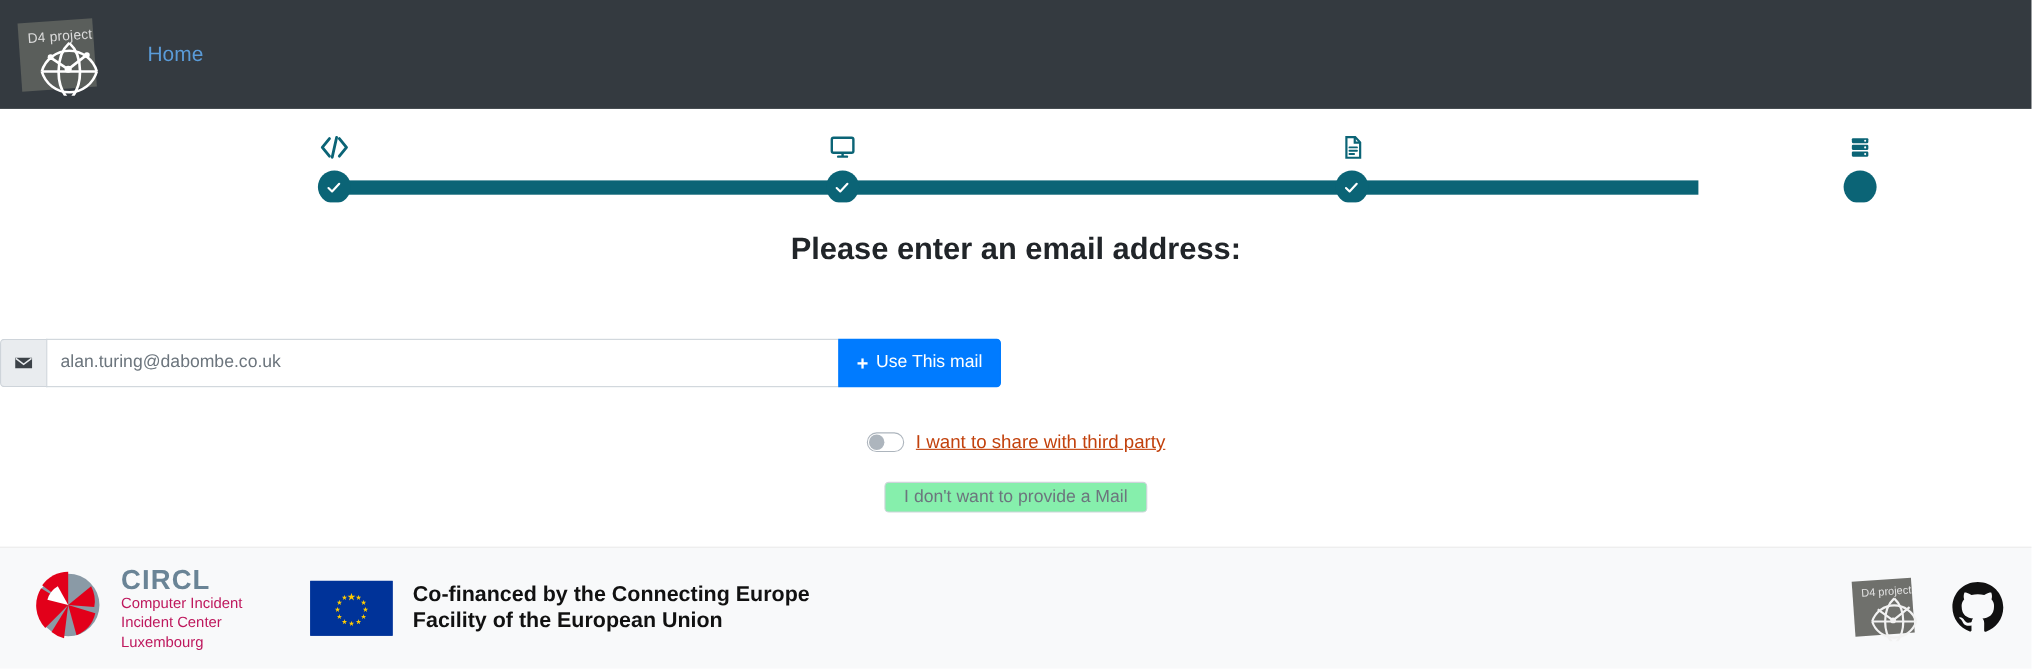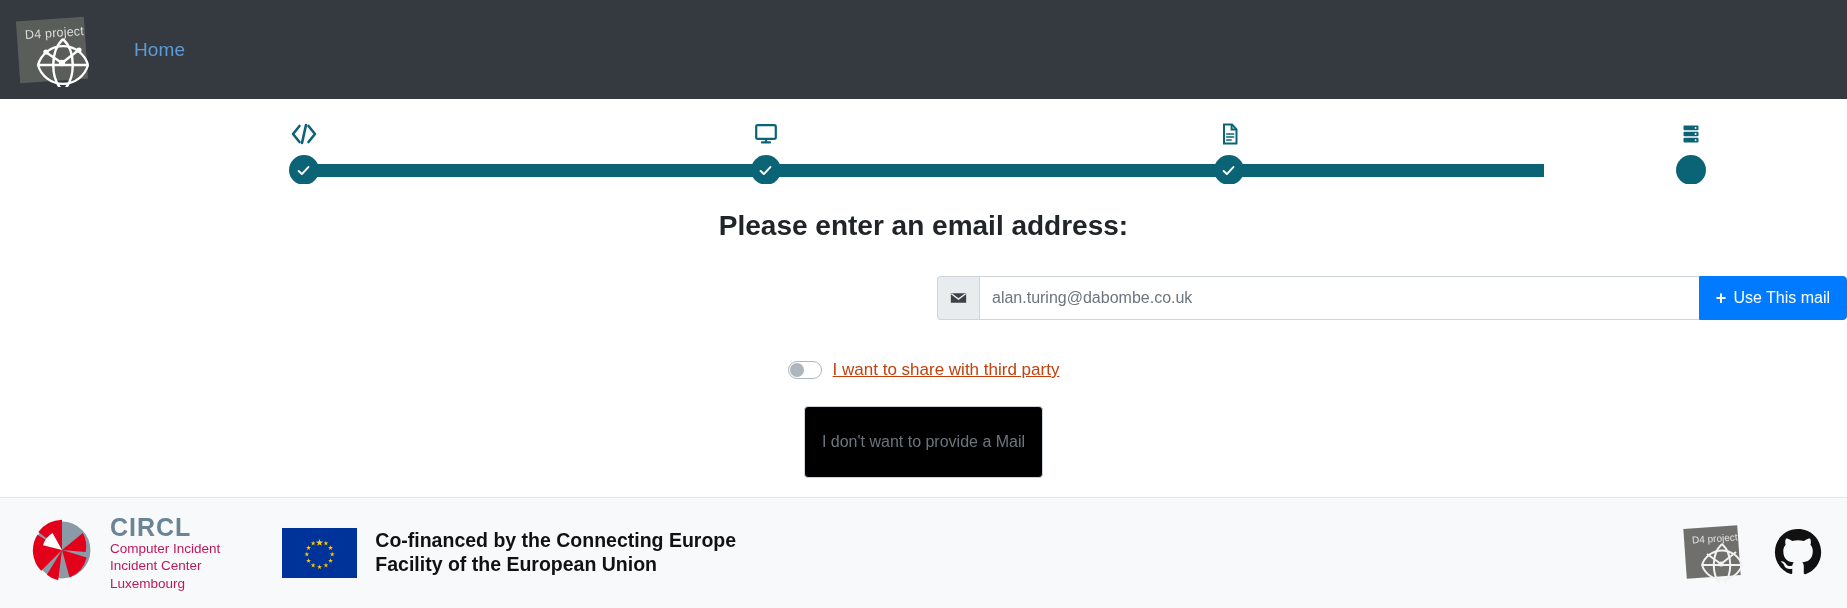--- a/index.html
+++ b/index.html
@@ -127,22 +127,22 @@
   }
   .heading {
     text-align: center;
     font-size: 28px;
     font-weight: bold;
     color: #212529;
     margin-top: 26px;
   }
   .input-row {
     display: flex;
-    justify-content: flex-end;
-    margin-top: 34px;
+    justify-content: flex-start;
+    margin-top: 66px;
   }
   .input-group {
     display: flex;
     width: 910px;
     height: 44px;
   }
   .ig-prefix {
     width: 42px;
     background: #e9ecef;
     border: 1px solid #ced4da;
@@ -208,26 +208,26 @@
     font-size: 17px;
     color: #c2410c;
     text-decoration: underline;
   }
   .nomail-row {
     display: flex;
     justify-content: center;
     margin-top: 26px;
   }
   .nomail-btn {
-    background: #000000;
+    background: #86efac;
     border: 1px solid #ced4da;
     border-radius: 4px;
     color: #6c757d;
     font-size: 16px;
-    padding: 26px 17px;
+    padding: 4px 17px;
     cursor: pointer;
     font-family: "Liberation Sans", sans-serif;
   }
 
   
   .footer {
     height: 110px;
     flex: 0 0 110px;
     background: #f8f9fa;
     display: flex;

